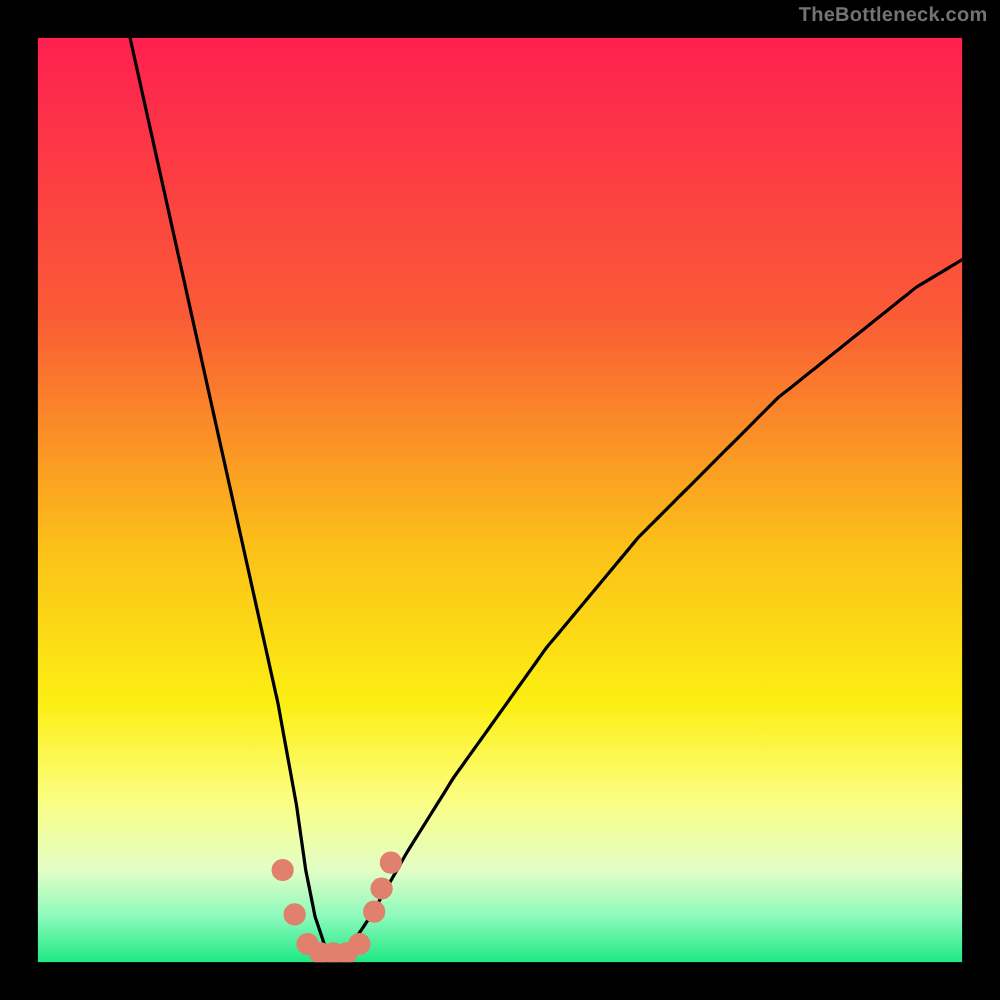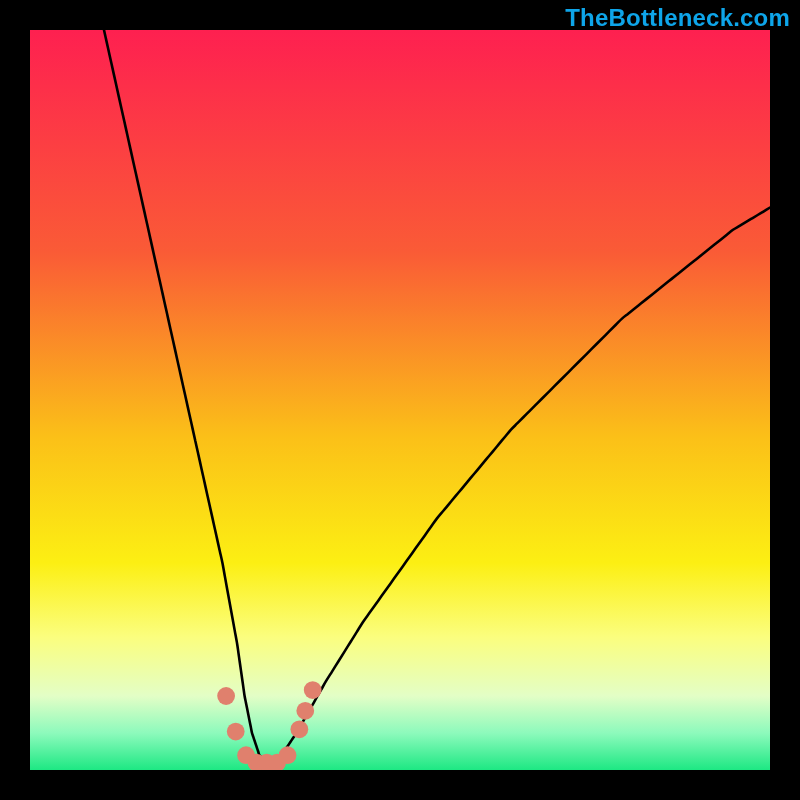--- a/index.html
+++ b/index.html
@@ -13,22 +13,22 @@
   }
   .chart-wrap {
     position: relative;
     width: 800px;
     height: 800px;
   }
   .watermark {
     position: absolute;
     top: 4px;
     right: 10px;
-    color: #0ea5e9;
-    font-size: 24px;
+    color: #737373;
+    font-size: 16px;
     font-weight: 600;
     letter-spacing: 0.2px;
     z-index: 5;
   }
   .plot {
     position: absolute;
     left: 30px;
     top: 30px;
     width: 740px;
     height: 740px;

